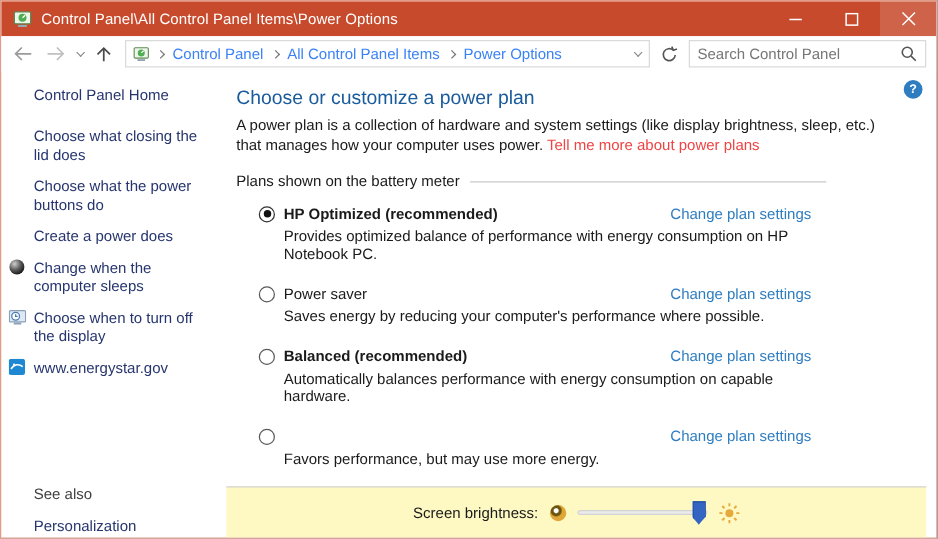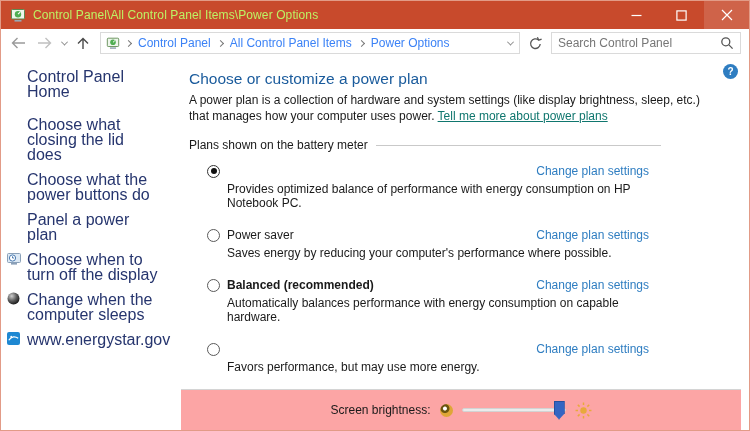--- a/index.html
+++ b/index.html
@@ -5,72 +5,72 @@
   * { margin:0; padding:0; box-sizing:border-box; }
   html,body { background:#555; }
   body { font-family:"Liberation Sans","DejaVu Sans",sans-serif; }
   .window {
     width:750px; height:431px; background:#fff; position:relative;
     border:1px solid #E29B87; overflow:hidden; display:flex; flex-direction:column;
   }
   
   .titlebar { height:28px; background:#C84A2C; display:flex; align-items:center; flex:0 0 auto; }
   .titlebar .app-icon { margin:0 7px 0 9px; display:flex; }
-  .titlebar .title { color:#bef264; font-size:12px; letter-spacing:.1px; white-space:nowrap; }
+  .titlebar .title { color:#ffffff; font-size:12px; letter-spacing:.1px; white-space:nowrap; }
   .win-controls { margin-left:auto; display:flex; height:100%; }
   .win-btn { width:45px; height:100%; display:flex; align-items:center; justify-content:center; cursor:default; }
   .win-btn.close { background:rgba(255,255,255,.14); }
   
   .toolbar { height:28px; display:flex; align-items:center; padding:0 8px 0 6px; gap:3px; flex:0 0 auto; background:#fff; }
   .nav-btn { display:flex; align-items:center; justify-content:center; padding:2px 3px; }
   .chev { width:5px; height:5px; border-right:1.4px solid #8a8a8a; border-bottom:1.4px solid #8a8a8a; display:inline-block; }
   .chev.right { transform:rotate(-45deg); border-color:#777; }
   .chev.down  { transform:rotate(45deg) translate(-1px,-1px); }
   .chev.up    { transform:rotate(225deg) translate(-1px,-1px); border-color:#888; }
   .addressbox { flex:1 1 auto; height:22px; border:1px solid #DADADA; display:flex; align-items:center; padding:0 6px 0 5px; gap:6px; min-width:0; margin-left:4px; }
   .crumb { font-size:12px; color:#3b82f6; white-space:nowrap; padding:0 1px; }
   .addr-caret { margin-left:auto; }
   .refresh-btn { padding:0 5px; display:flex; }
   .searchbox { width:190px; height:22px; border:1px solid #DADADA; display:flex; align-items:center; padding:0 6px; flex:0 0 auto;justify-content:space-between; }
   .searchbox input { border:none; outline:none; flex:1; font-size:12px; color:#555; font-family:inherit; min-width:0; }
   .searchbox input::placeholder { color:#767676; }
   
   .body { flex:1; display:flex; min-height:0; }
-  .sidebar { width:180px; flex:0 0 auto; padding:12px 8px 0 26px; font-size:16px; }
+  .sidebar { width:180px; flex:0 0 auto; padding:12px 8px 0 26px; font-size:12px; }
   .side-item { color:#26356E; line-height:15px; margin-bottom:10px; position:relative; max-width:134px; cursor:default; }
   .side-item.home { margin-bottom:18px; }
   .side-icon { position:absolute; left:-20px; top:0; }
   .see-also-hdr { color:#404040; margin:86px 0 12px; }
   
   .main { flex:1; position:relative; font-size:12px; color:#1a1a1a; min-width:0; }
   .help-btn { position:absolute; top:7px; right:11px; width:15px; height:15px; border-radius:50%;
     background:#2E7DC1; color:#fff; font-size:10px; font-weight:bold; display:flex; align-items:center; justify-content:center; }
   .inner { padding:13px 0 0 8px; }
   h1.page-title { font-size:15.5px; font-weight:400; color:#1A5B9C; margin-bottom:4px; }
   .intro { width:516px; line-height:16px; margin-bottom:14px; }
-  .inline-link { color:#0f766e; text-decoration:underline; cursor:pointer; }
+  .inline-link { color:#ef4444; cursor:pointer; }
   .group-header { display:flex; align-items:center; gap:8px; margin:14px 88px 2px 0; }
   .group-label { white-space:nowrap; color:#1a1a1a; }
   .rule { flex:1; height:1px; background:#C9C9C9; }
   .collapse-btn { width:17px; height:17px; border:1px solid #9a9a9a; border-radius:50%;
     display:flex; align-items:center; justify-content:center; flex:0 0 auto; background:#fff; cursor:pointer; }
   .collapse-btn .chev.up { margin-top:3px; }
   .plan { margin:12px 100px 18px 18px; }
   .plan-line { display:flex; align-items:center; }
   .radio { width:13px; height:13px; border:1px solid #5a5a5a; border-radius:50%; flex:0 0 auto;
     display:flex; align-items:center; justify-content:center; background:#fff; cursor:pointer; }
   .radio.checked { border-color:#333; }
   .radio.checked::after { content:""; width:6px; height:6px; border-radius:50%; background:#111; }
   .plan-name { margin-left:7px; }
   .plan-name.bold { font-weight:bold; }
   .plan-link { margin-left:auto; color:#2E7DC1; cursor:pointer; white-space:nowrap; }
   .plan-desc { margin:4px 0 0 20px; color:#1a1a1a; }
   
   .footer { position:absolute; left:0; right:8px; bottom:0; height:41px; border-top:1px solid #D4D4D4;
-    display:flex; align-items:center; justify-content:center; gap:9px; background:#fca5a5; }
+    display:flex; align-items:center; justify-content:center; gap:9px; background:#fef9c3; }
   .bright-label { color:#1a1a1a; }
   .dim-icon { width:13px; height:13px; border-radius:50%;
     background:radial-gradient(circle at 38% 35%, #ffffff 0 1.5px, #6b5510 2.5px 4px, #DFA637 5px); }
   .slider { position:relative; width:104px; height:19px; display:flex; align-items:center; }
   .slider .track { width:100%; height:4px; background:#EBEBEB; border:1px solid #D3D3D3; border-radius:2px; }
   .slider .thumb { position:absolute; right:1px; top:0; width:11px; height:19px; background:#3465C2;
     box-shadow:inset 0 0 0 1px #24509E; clip-path:polygon(0 0,100% 0,100% 68%,50% 100%,0 68%); cursor:pointer; }
   svg { display:block; }
 </style>
 </head>
@@ -159,49 +159,49 @@
       </span>
     </div>
   </div>
 
   <div class="body">
 
     <div class="sidebar">
       <div class="side-item home">Control Panel Home</div>
       <div class="side-item">Choose what closing the lid does</div>
       <div class="side-item">Choose what the power buttons do</div>
-      <div class="side-item">Panel a power plan</div>
-      <div class="side-item">
-        <span class="side-icon">
-          <svg width="14" height="14" viewBox="0 0 14 14">
-            <rect x="0.5" y="1.5" width="13" height="9" rx="1" fill="#dce9f5" stroke="#8aa0b8"></rect>
-            <circle cx="5.5" cy="6" r="3.1" fill="#fff" stroke="#4a7ab0"></circle>
-            <path d="M5.5 4.3 L5.5 6 L7.1 6" fill="none" stroke="#4a7ab0" stroke-width="1"></path>
-            <rect x="4" y="11" width="6" height="1.6" fill="#8aa0b8"></rect>
-          </svg>
-        </span>
-        <span>Choose when to turn off the display</span>
-      </div>
+      <div class="side-item">Create a power does</div>
       <div class="side-item">
         <span class="side-icon">
           <svg width="13" height="13" viewBox="0 0 13 13">
             <defs>
                 <radialGradient id="sphereG" cx="35%" cy="30%" r="75%">
               <stop offset="0%" stop-color="#cfcfcf"></stop>
                   <stop offset="55%" stop-color="#5a5a5a"></stop>
                   <stop offset="100%" stop-color="#151515"></stop>
             </radialGradient>
               </defs>
             <circle cx="6.5" cy="6.5" r="6" fill="url(#sphereG)"></circle>
           </svg>
         </span>
         <span>Change when the computer sleeps</span>
       </div>
       <div class="side-item">
         <span class="side-icon">
+          <svg width="14" height="14" viewBox="0 0 14 14">
+            <rect x="0.5" y="1.5" width="13" height="9" rx="1" fill="#dce9f5" stroke="#8aa0b8"></rect>
+            <circle cx="5.5" cy="6" r="3.1" fill="#fff" stroke="#4a7ab0"></circle>
+            <path d="M5.5 4.3 L5.5 6 L7.1 6" fill="none" stroke="#4a7ab0" stroke-width="1"></path>
+            <rect x="4" y="11" width="6" height="1.6" fill="#8aa0b8"></rect>
+          </svg>
+        </span>
+        <span>Choose when to turn off the display</span>
+      </div>
+      <div class="side-item">
+        <span class="side-icon">
           <svg width="13" height="13" viewBox="0 0 13 13">
             <rect width="13" height="13" rx="2" fill="#1E88D2"></rect>
             <path d="M1.8 8.2 C4.5 3.8 8.5 4.2 11.2 6.3" fill="none" stroke="#fff" stroke-width="1.2"></path>
             <circle cx="4.2" cy="4.6" r="0.9" fill="#fff"></circle>
           </svg>
         </span>
         <span>www.energystar.gov</span>
       </div>
       <div class="see-also-hdr">See also</div>
       <div class="side-item">Personalization</div>
@@ -217,20 +217,21 @@
         <p class="intro"><span>A power plan is a collection of hardware and system settings (like display brightness, sleep, etc.) that manages how your computer uses power. </span><a class="inline-link">Tell me more about power plans</a></p>
 
         <div class="group-header">
           <span class="group-label">Plans shown on the battery meter</span>
           <span class="rule"></span>
         </div>
 
         <div class="plan">
           <div class="plan-line">
             <span class="radio checked"></span>
+            <span class="plan-name bold">HP Optimized (recommended)</span>
             <a class="plan-link">Change plan settings</a>
           </div>
           <div class="plan-desc">Provides optimized balance of performance with energy consumption on HP Notebook PC.</div>
         </div>
 
         <div class="plan">
           <div class="plan-line">
             <span class="radio"></span>
             <span class="plan-name">Power saver</span>
             <a class="plan-link">Change plan settings</a>

